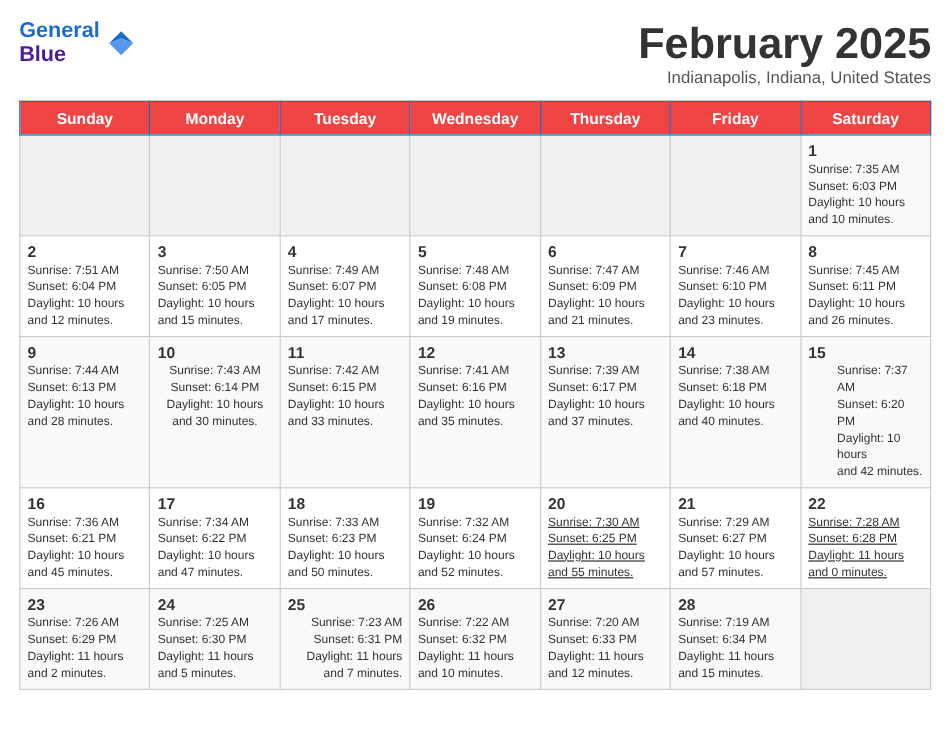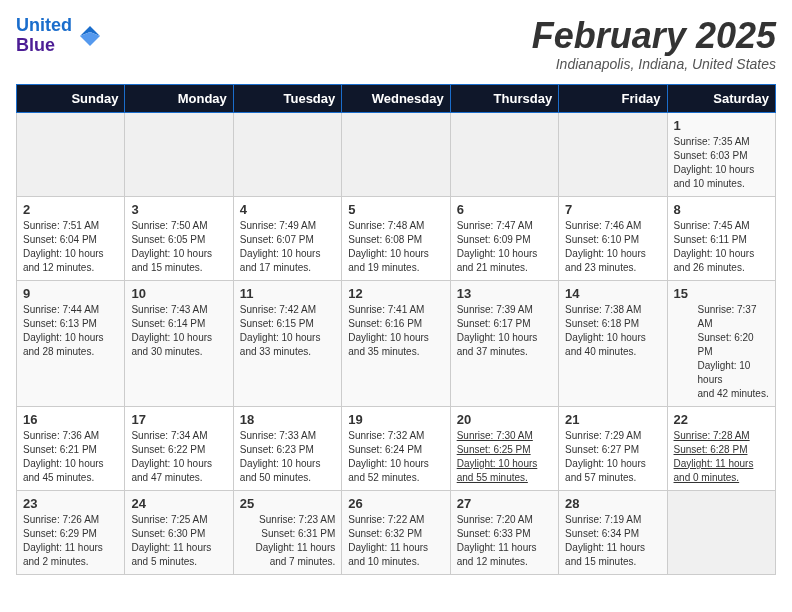--- a/index.html
+++ b/index.html
@@ -29,44 +29,43 @@
     .logo-text span {
       color: #1a6dcc;
     }
     .logo-icon {
       width: 28px;
       height: 28px;
       margin-left: 4px;
     }
     .title-block {
       text-align: right;
-      font-style: italic;
     }
     .month-title {
       font-size: 36px;
       font-weight: bold;
       color: #333;
       line-height: 1.1;
     }
     .location {
       font-size: 14px;
       color: #555;
     }
     .calendar {
       width: 100%;
       border-collapse: collapse;
       border: 1px solid #ccc;
     }
     .calendar th {
-      background-color: #0f172a;
+      background-color: #ef4444;
       color: #fff;
       font-size: 13px;
       font-weight: bold;
       padding: 6px 6px;
-      text-align: right;
+      text-align: center;
       border: 1px solid #1a6dcc;
     }
     .calendar td {
       width: calc(100% / 7);
       vertical-align: top;
       padding: 5px 6px;
       border: 1px solid #ccc;
       font-size: 10.5px;
       color: #333;
       background: #fff;
@@ -93,21 +92,21 @@
       background: #f0f0f0 !important;
     }
   </style>
 </head>
 <body>
 
 <div class="header">
   <div class="logo">
     <div>
       <div class="logo-text">
-        <span>United</span>
+        <span>General</span>
       </div>
       <div class="logo-text">
         <span style="color:#4c1d95;">Blue</span>
       </div>
     </div>
     <svg class="logo-icon" viewBox="0 0 28 28">
       <polygon points="14,4 24,14 14,10 4,14" fill="#1a6dcc"></polygon>
       <polygon points="14,10 24,14 14,24 4,14" fill="#5599ee"></polygon>
     </svg>
   </div>
@@ -199,21 +198,21 @@
       <tr>
         <td>
           <span class="day-num">9</span>
           <div class="day-info" style="white-space: pre-line;">Sunrise: 7:44 AM
 Sunset: 6:13 PM
 Daylight: 10 hours
 and 28 minutes.</div>
         </td>
         <td>
           <span class="day-num">10</span>
-          <div class="day-info" style="white-space: pre-line;">Sunrise: 7:43 AM
+          <div class="day-info" style="white-space: pre-line; text-align: center;">Sunrise: 7:43 AM
 Sunset: 6:14 PM
 Daylight: 10 hours
 and 30 minutes.</div>
         </td>
         <td>
           <span class="day-num">11</span>
           <div class="day-info" style="white-space: pre-line;">Sunrise: 7:42 AM
 Sunset: 6:15 PM
 Daylight: 10 hours
 and 33 minutes.</div>

